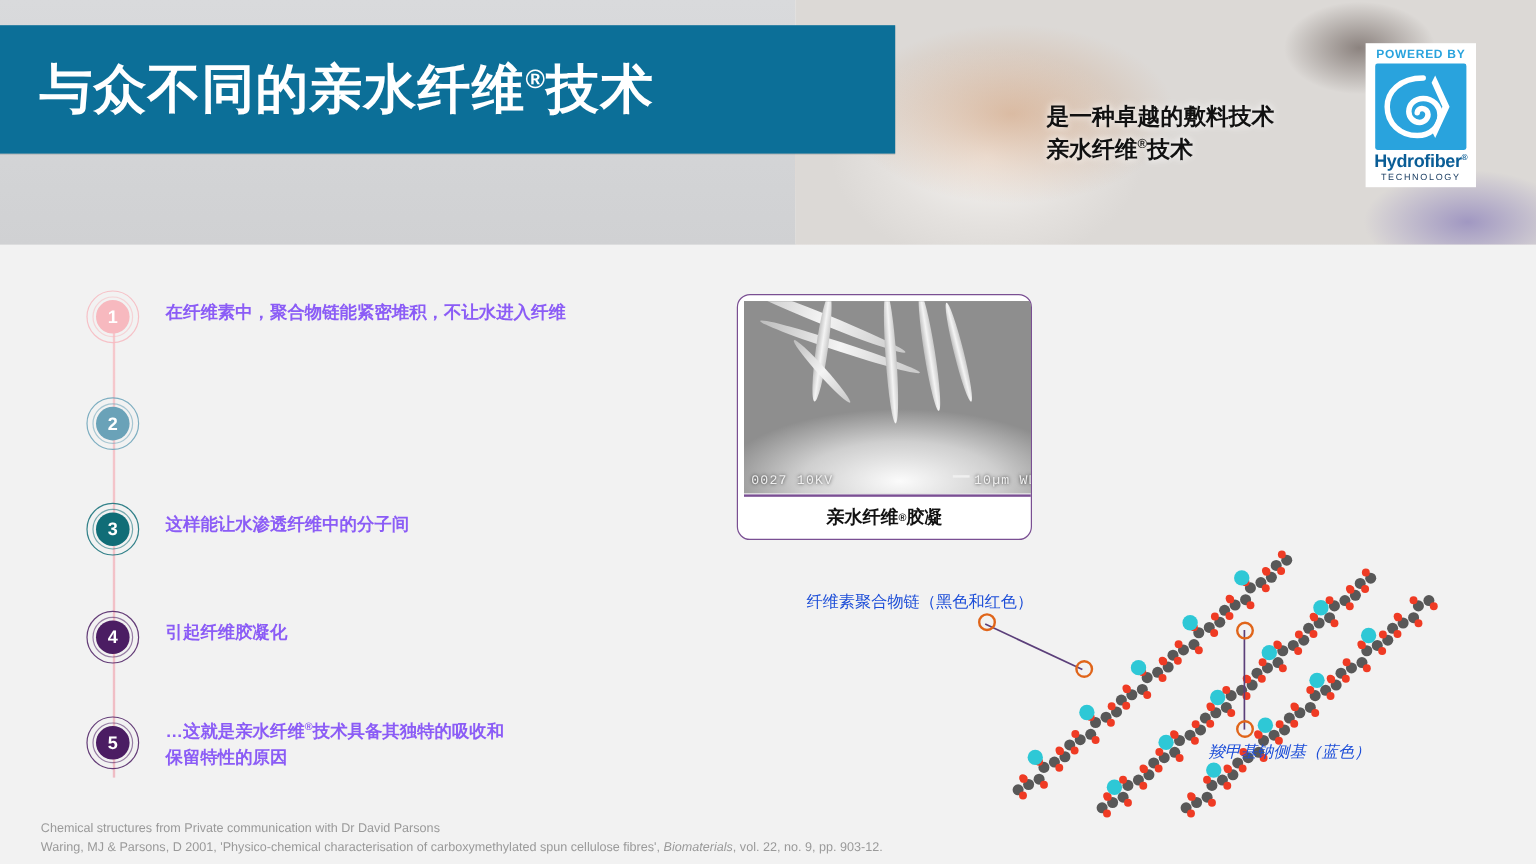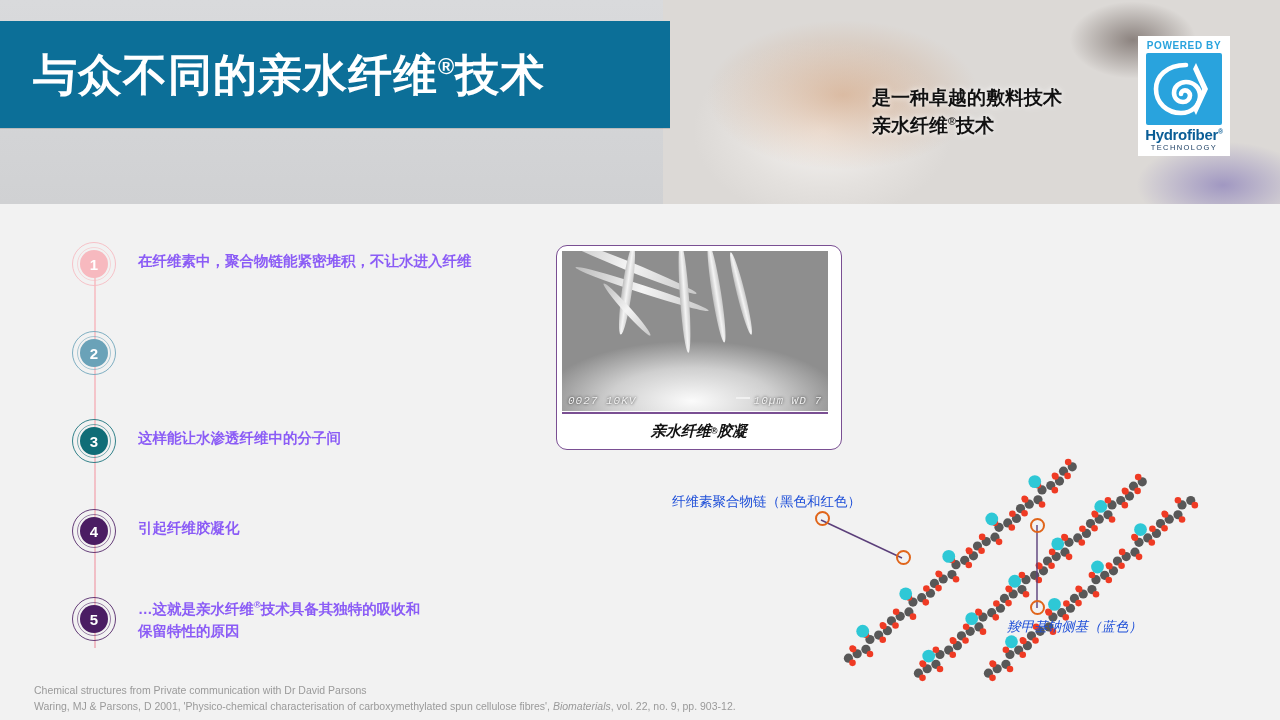--- a/index.html
+++ b/index.html
@@ -28,21 +28,21 @@
       radial-gradient(ellipse 70px 120px at 35px 110px, #c48d63 0%, rgba(196,141,99,0) 72%),
       radial-gradient(ellipse 140px 70px at 300px 60px, #fbfaf9 0%, #ece9e6 70%),
       radial-gradient(ellipse 120px 60px at 520px 150px, #d7a67f 0%, rgba(215,166,127,0) 70%),
       linear-gradient(160deg,#efeceb 0%,#e6e2df 40%,#dedbd8 100%);
   }
   .hero-photo:after{
     content:"";position:absolute;inset:0;
     background:radial-gradient(ellipse 200px 110px at 180px 95px, rgba(205,150,108,.55) 0%, rgba(205,150,108,0) 68%);
   }
   .title-band{
-    position:absolute;left:0;top:21px;width:670px;height:107px;
+    position:absolute;left:0;top:21px;width:746px;height:107px;
     background:#0c6f98;
     display:flex;align-items:center;
     box-shadow:0 1px 0 rgba(0,0,0,.12);
     z-index:4;
   }
   .title-band .title{
     color:#ffffff;font-size:44px;font-weight:bold;letter-spacing:1px;
     margin-left:33px;line-height:1;white-space:nowrap;
   }
   .title-band .title sup{font-size:22px;vertical-align:super;font-weight:bold;}
@@ -109,23 +109,23 @@
     line-height:1;
   }
   .step-text{
     margin-left:22px;margin-top:9px;color:#8b5cf6;font-size:14.5px;font-weight:bold;
     line-height:1.5;max-width:400px;
   }
   .step-text sup{font-size:9px;vertical-align:super;}
 
   
   .sem-card{
-    position:absolute;left:556px;top:245px;width:286px;height:205px;
+    position:absolute;left:614px;top:245px;width:246px;height:205px;
     background:#ffffff;border:1.5px solid #7a4f93;border-radius:11px;
-    box-sizing:border-box;overflow:hidden;font-style:italic;
+    box-sizing:border-box;overflow:hidden;
   }
   .sem-img{
     position:absolute;left:5px;top:5px;width:266px;height:160px;
     background:
       radial-gradient(ellipse 150px 60px at 130px 150px, #fbfbfb 0%, #cfcfcf 55%, #8e8e8e 100%),
       radial-gradient(ellipse 90px 120px at 60px 120px, #e9e9e9 0%, rgba(233,233,233,0) 62%),
       radial-gradient(ellipse 60px 90px at 185px 110px, #e3e3e3 0%, rgba(227,227,227,0) 62%),
       linear-gradient(135deg,#7d7d7d 0%,#9d9d9d 30%,#6f6f6f 60%,#8a8a8a 100%);
       overflow:hidden;
   }

